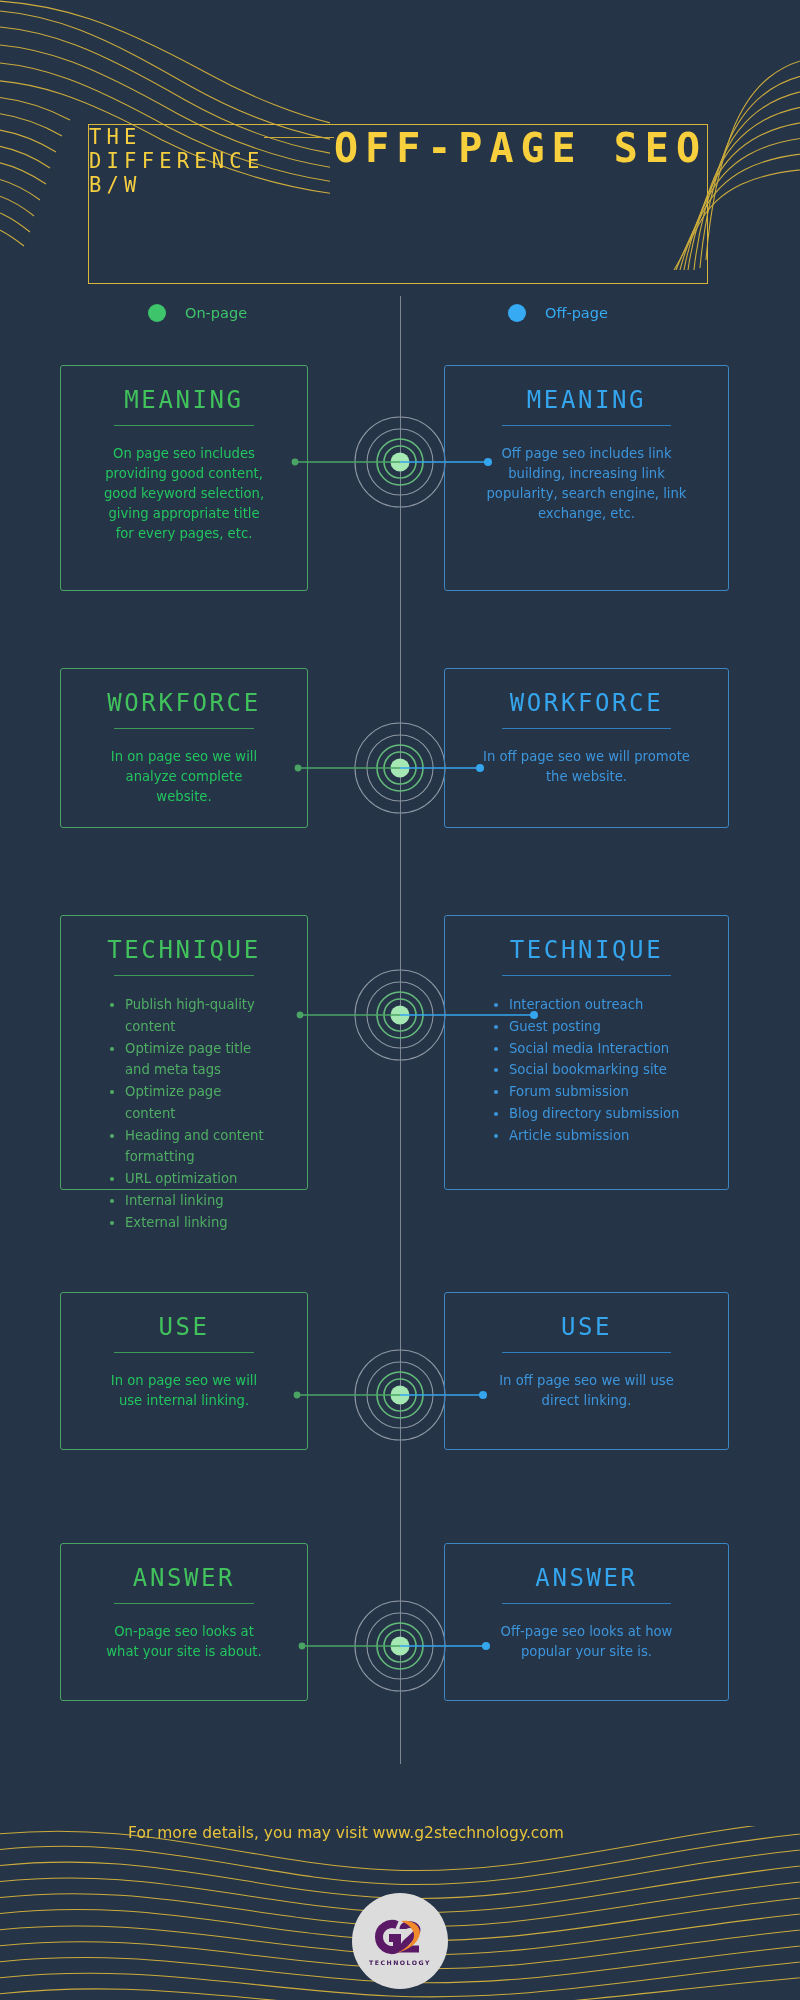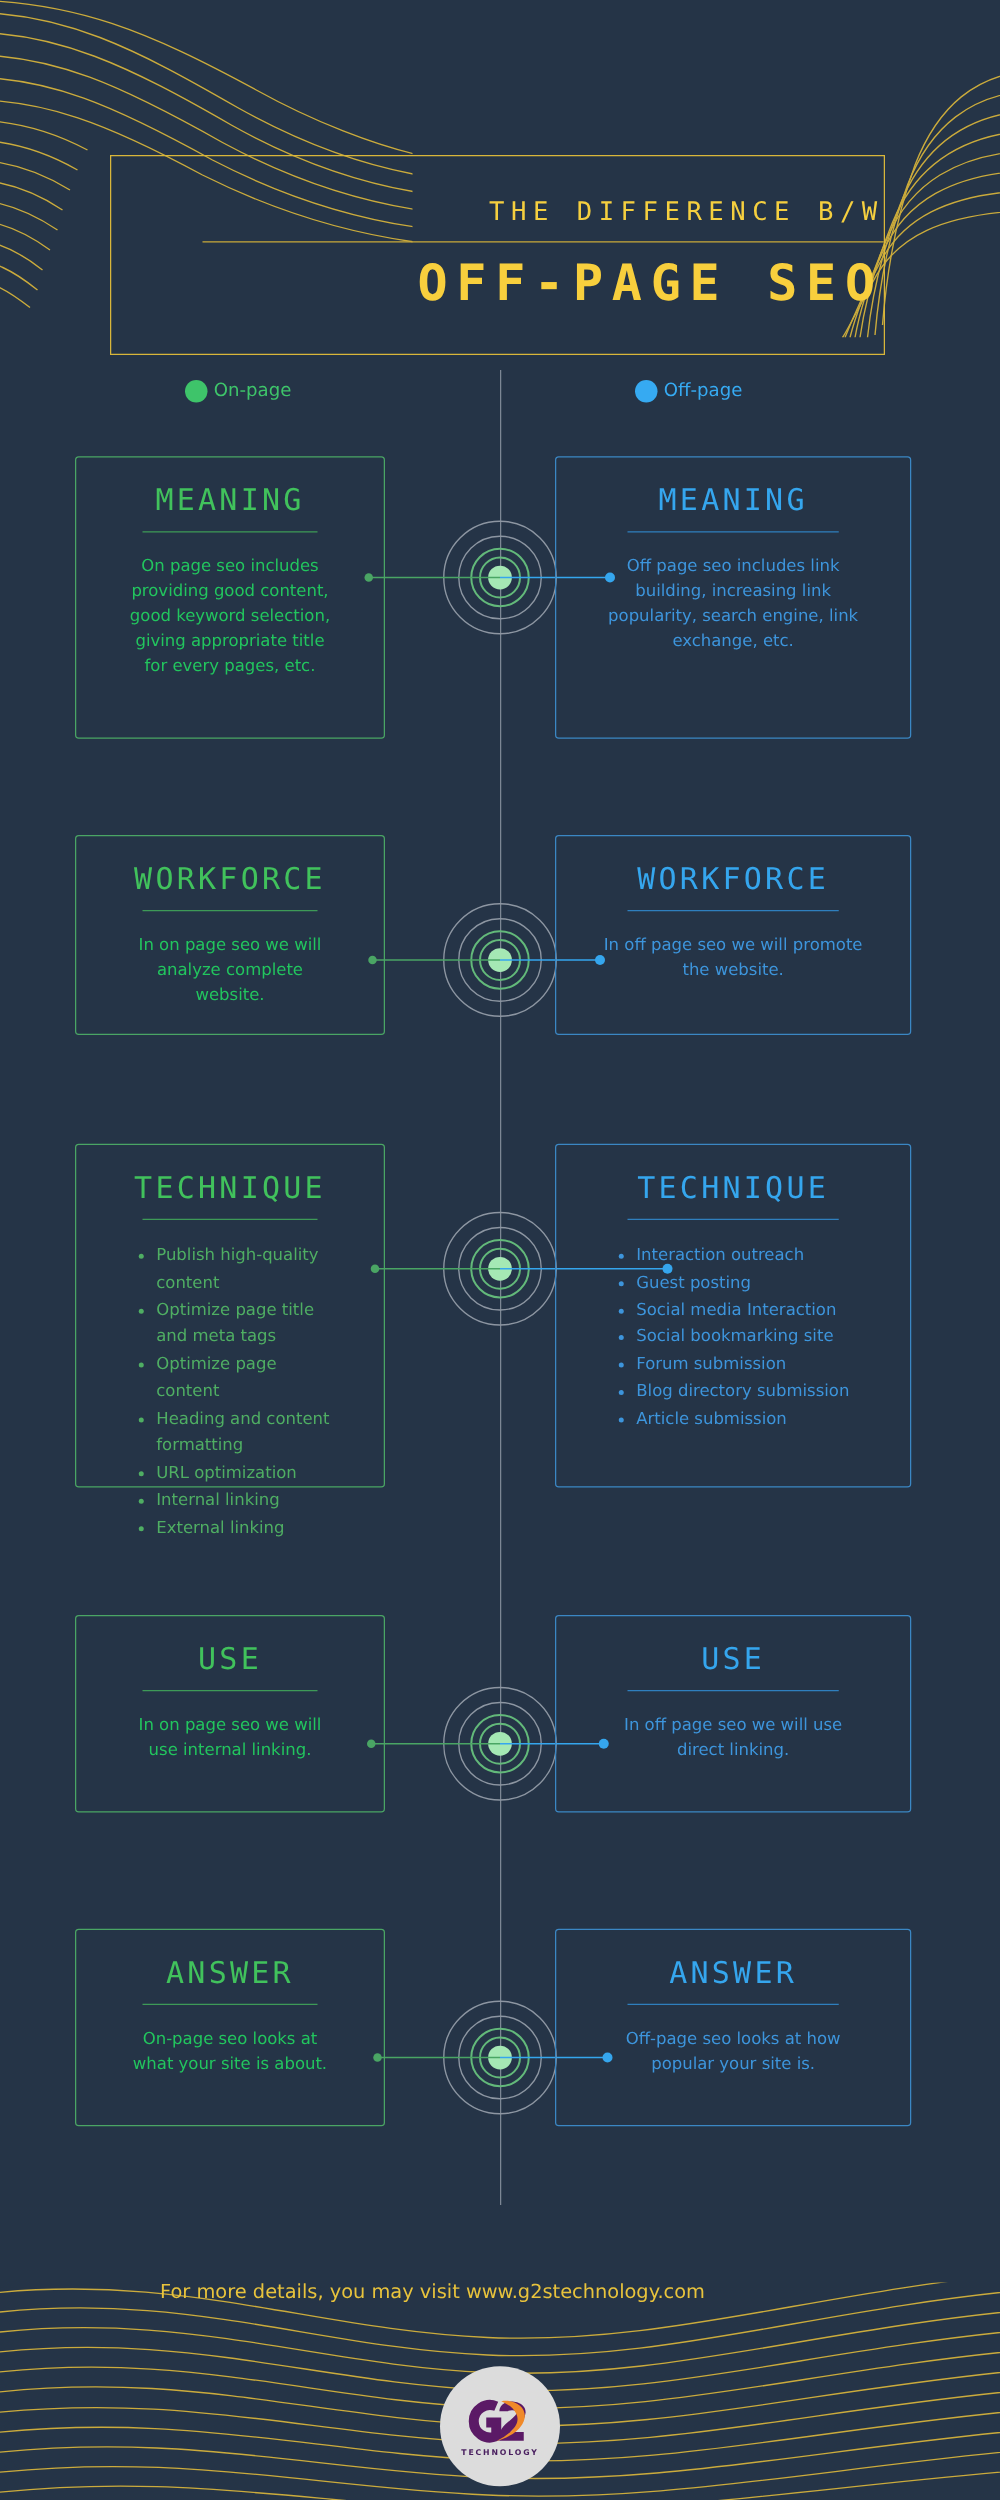--- a/index.html
+++ b/index.html
@@ -14,36 +14,36 @@
   .waves { position:absolute; pointer-events:none; }
   .waves svg { display:block; }
   #waves-top-left  { top:0;    left:-10px; }
   #waves-top-right { top:40px; right:-20px; }
   #waves-bottom    { bottom:-6px; left:-10px; }
 
   
   #title-block {
     position:absolute; left:88px; top:124px; width:620px; height:160px;
     border:1.6px solid #d9b63a;
-    display:flex; flex-direction:column; align-items:flex-end; justify-content:center;
+    display:flex; flex-direction:row; align-items:flex-start; justify-content:center;
   }
   #title-kicker {
     color:#f5cf3f; font-size:20.5px; letter-spacing:5.2px;
     font-family:"DejaVu Sans Mono", monospace; font-weight:400;
   }
   #title-rule { width:545px; height:1px; background:#c9a93a; margin:12px 0 10px; }
   .title-main {
     color:#f8cf3d; font-size:40px; letter-spacing:7px; line-height:1.18;
     font-family:"DejaVu Sans Mono", monospace; font-weight:700;
     text-align:center; white-space:nowrap;
   }
 
   
   #legend { position:absolute; top:304px; left:0; width:800px; height:24px; }
-  .legend-item { position:absolute; display:flex; align-items:center; gap:5px; }
+  .legend-item { position:absolute; display:flex; align-items:center; gap:19px; }
   #legend-onpage  { left:148px; }
   #legend-offpage { left:508px; }
   .legend-dot { width:18px; height:18px; border-radius:50%; display:block; }
   .legend-label { font-size:14.5px; }
 
   
   #spine {
     position:absolute; left:399.5px; top:296px; width:1.4px; height:1468px;
     background:#7d8794;
   }

